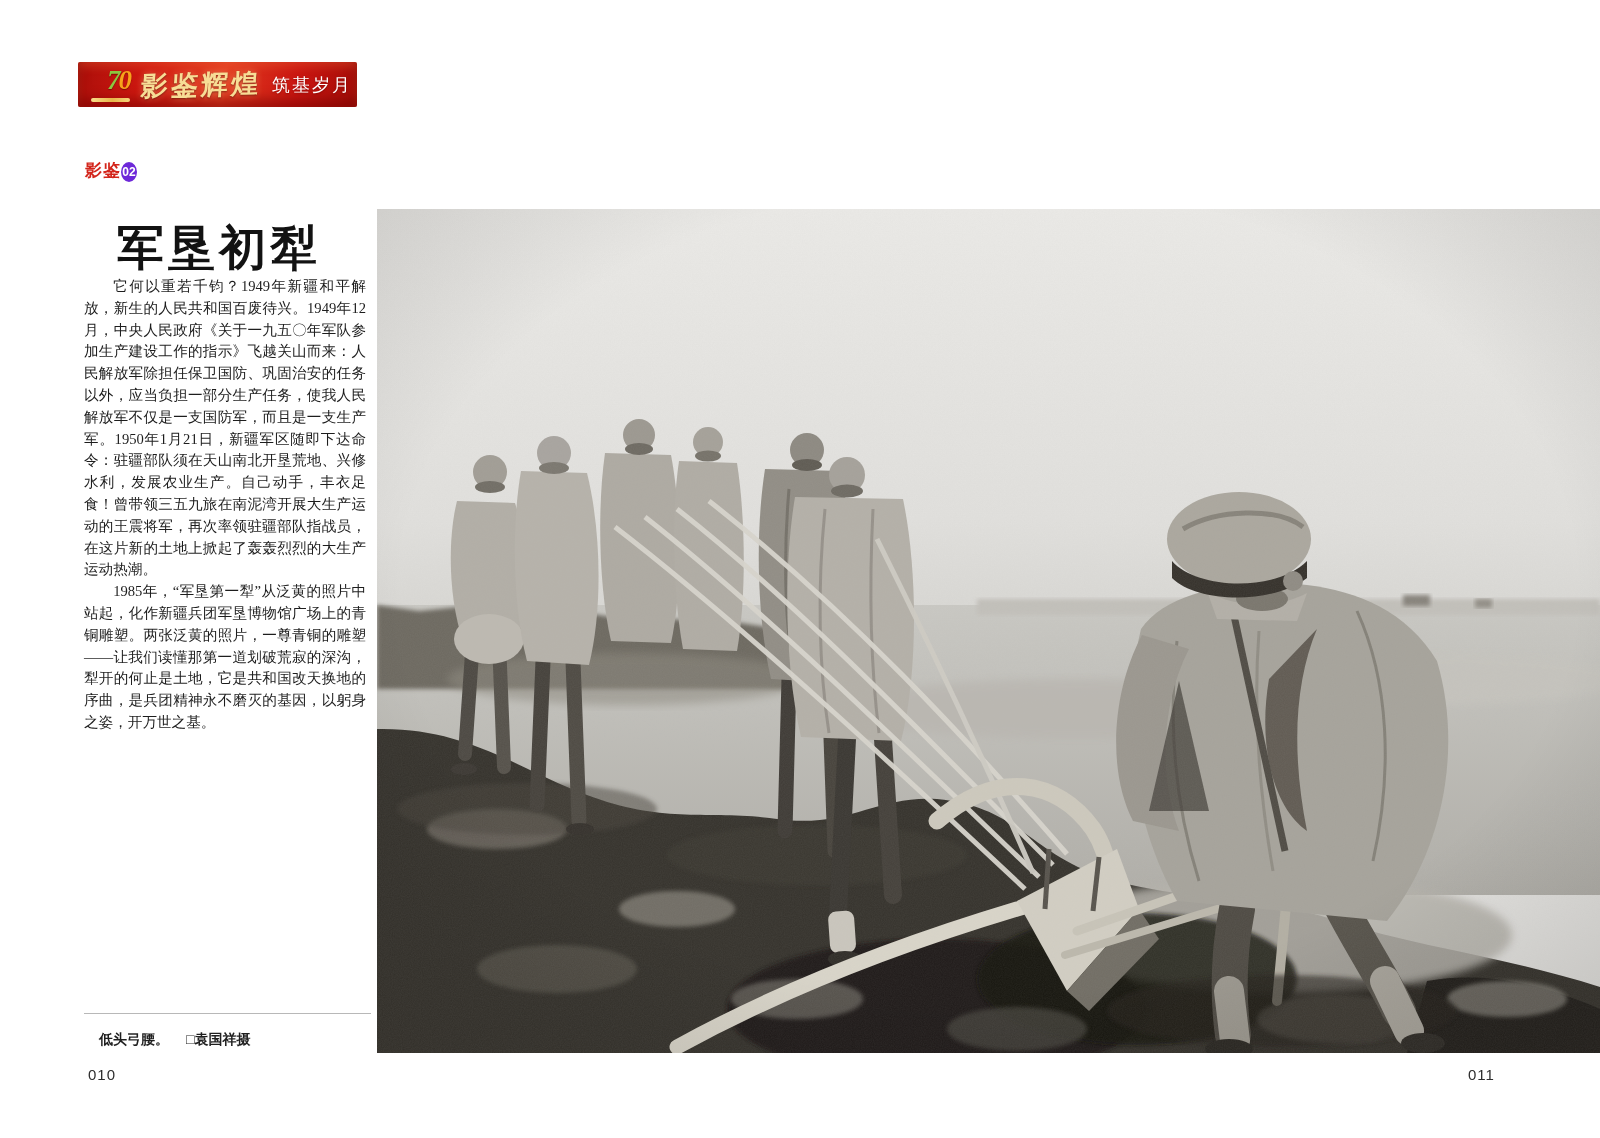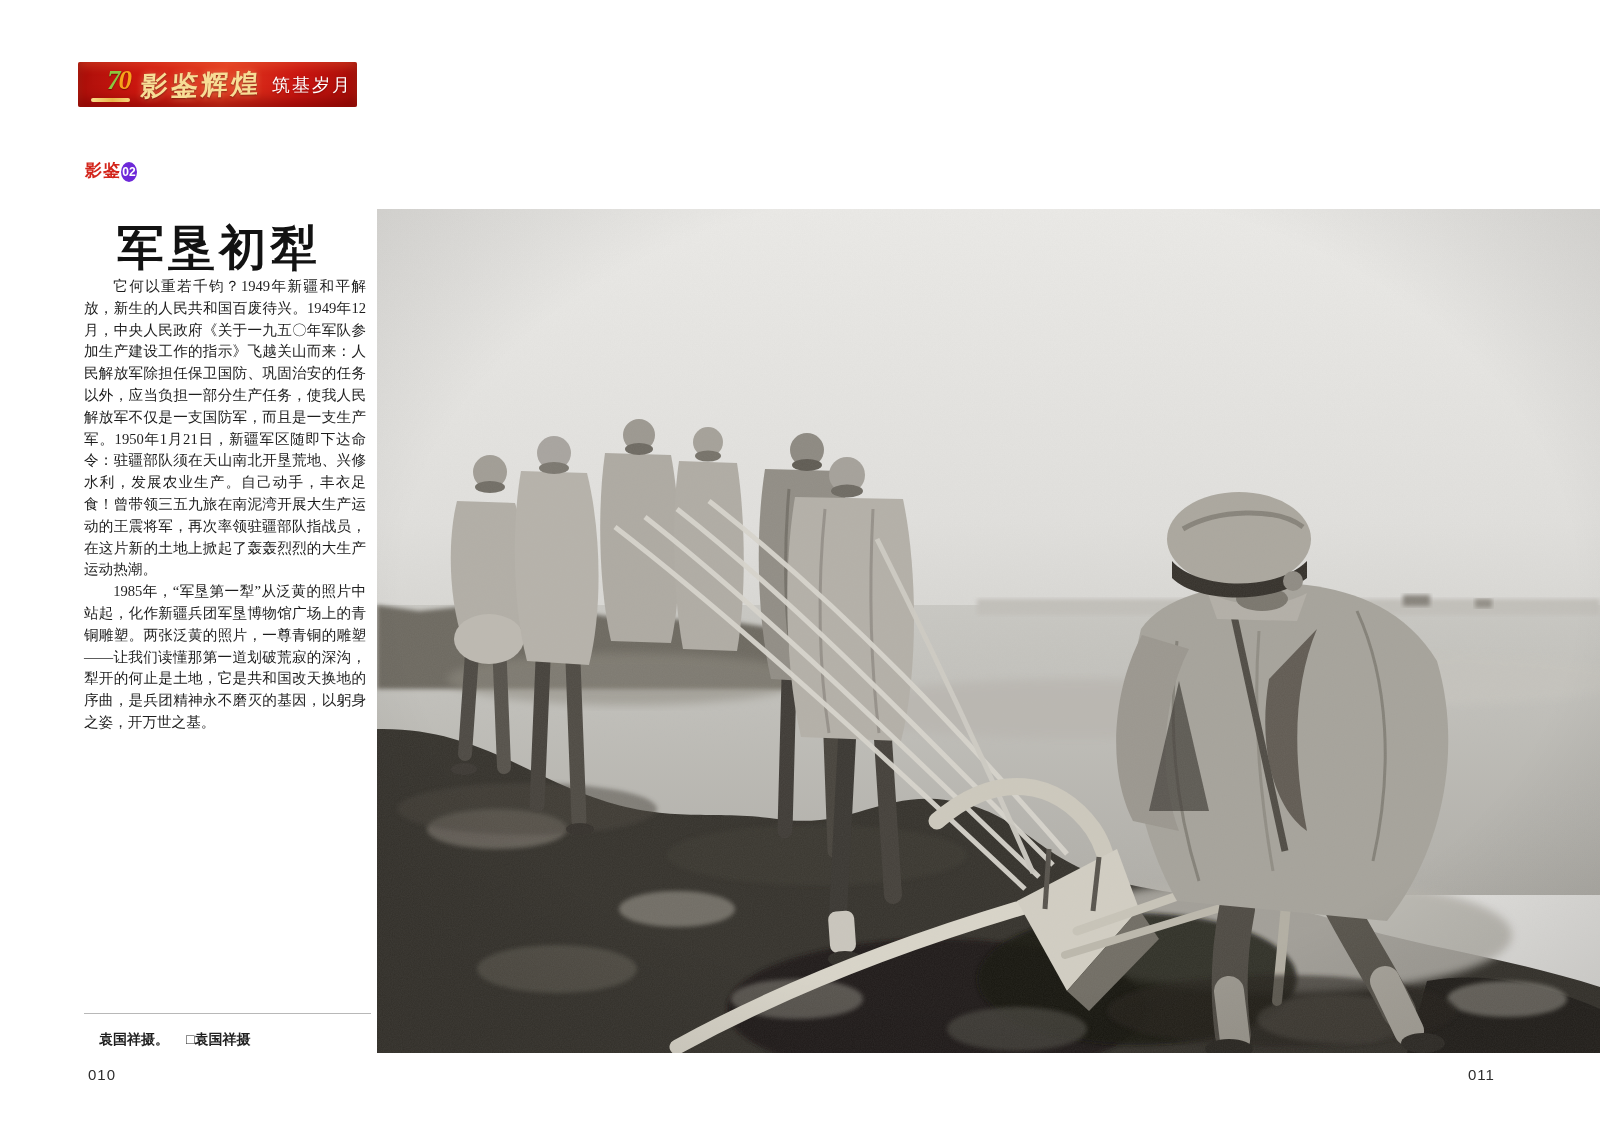--- a/index.html
+++ b/index.html
@@ -83,21 +83,21 @@
 
 <h1 class="title">军垦初犁</h1>
 
 <div class="body-text">
   <p>它何以重若千钧？1949年新疆和平解放，新生的人民共和国百废待兴。1949年12月，中央人民政府《关于一九五〇年军队参加生产建设工作的指示》飞越关山而来：人民解放军除担任保卫国防、巩固治安的任务以外，应当负担一部分生产任务，使我人民解放军不仅是一支国防军，而且是一支生产军。1950年1月21日，新疆军区随即下达命令：驻疆部队须在天山南北开垦荒地、兴修水利，发展农业生产。自己动手，丰衣足食！曾带领三五九旅在南泥湾开展大生产运动的王震将军，再次率领驻疆部队指战员，在这片新的土地上掀起了轰轰烈烈的大生产运动热潮。</p>
   <p>1985年，“军垦第一犁”从泛黄的照片中站起，化作新疆兵团军垦博物馆广场上的青铜雕塑。两张泛黄的照片，一尊青铜的雕塑——让我们读懂那第一道划破荒寂的深沟，犁开的何止是土地，它是共和国改天换地的序曲，是兵团精神永不磨灭的基因，以躬身之姿，开万世之基。</p>
 </div>
 
 <div class="caption-rule"></div>
 <div class="caption-row">
-  <span>袁国祥摄。</span>
+  <span>低头弓腰。</span>
   <span>□袁国祥摄</span>
 </div>
 
 <div class="pageno left">010</div>
 <div class="pageno right">011</div>
 
 <div class="photo">
 <svg viewBox="0 0 1223 844" width="1223" height="844" preserveAspectRatio="none">
   <defs>
     <linearGradient id="sky" x1="0" y1="0" x2="0" y2="1">

